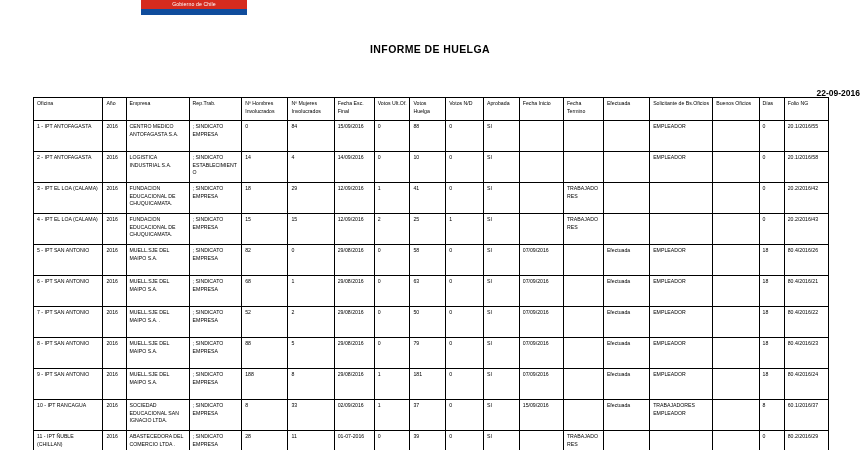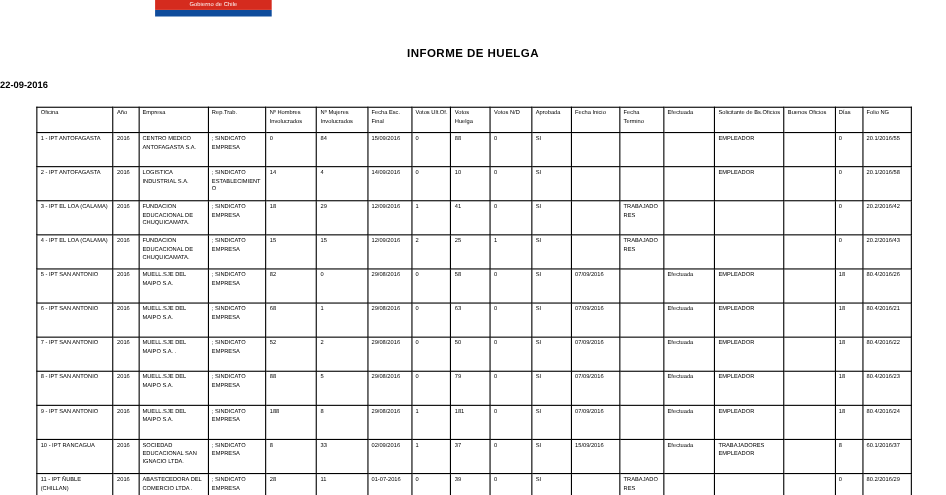--- a/index.html
+++ b/index.html
@@ -59,24 +59,24 @@
     top: 43px;
     left: 0;
     width: 860px;
     text-align: center;
     font-size: 10.5px;
     font-weight: bold;
     letter-spacing: 0.4px;
   }
   .doc-date {
     position: absolute;
-    top: 72px;
+    top: 88px;
     left: 0;
     width: 860px;
-    text-align: left;
+    text-align: right;
     font-size: 8.5px;
     font-weight: bold;
   }
   
   .table-wrap {
     position: absolute;
     top: 97px;
     left: 33px;
     width: 796px;
   }

